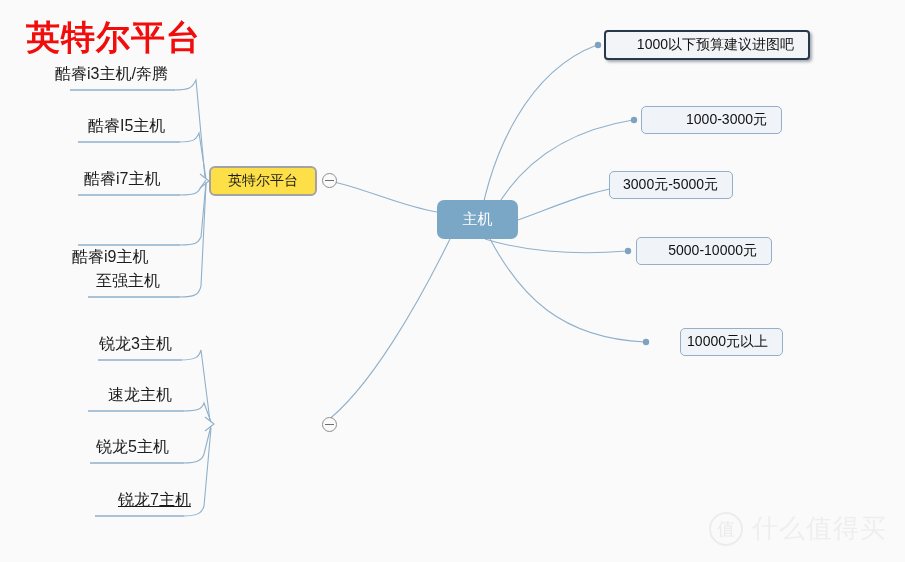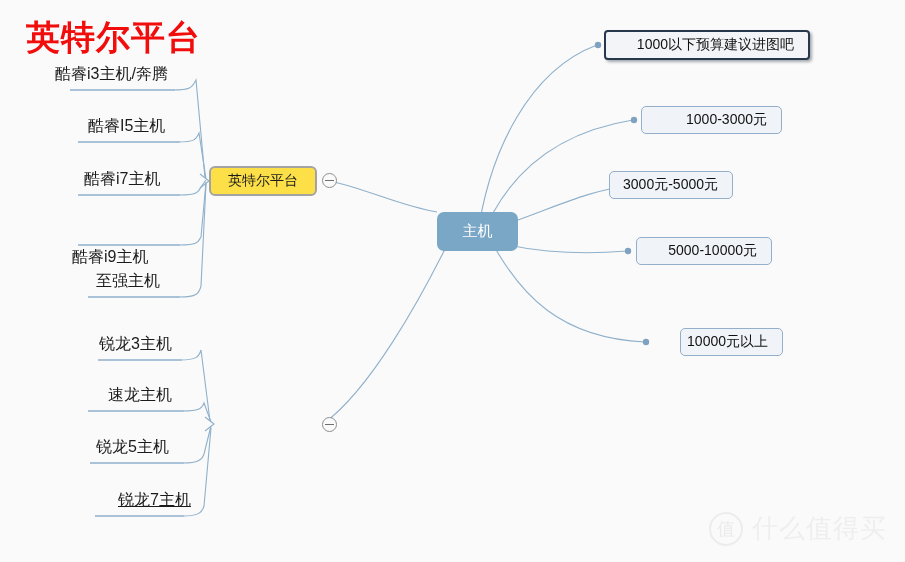--- a/index.html
+++ b/index.html
@@ -167,21 +167,21 @@
     </g>
 
     <g fill="none" stroke="#8fb0cb" stroke-width="1.1">
       <path d="M200,174 L209,181 L200,188"></path>
       <path d="M205,417 L214,424 L205,431"></path>
     </g>
   </svg>
 
   <div class="title">英特尔平台</div>
 
-  <div class="node-root" style="left:437px;top:200px;width:81px;height:39px;margin-top:12px;">
+  <div class="node-root" style="left:437px;top:200px;width:81px;height:39px;">
     <span>主机</span>
   </div>
 
   <div class="node-box" style="left:209px;top:166px;width:108px;height:30px;">
     <span>英特尔平台</span>
   </div>
   <div class="collapse-toggle" style="left:322px;top:173px;"></div>
 
   <div class="leaf-text" style="left:55px;top:85px;">酷睿i3主机/奔腾</div>
   <div class="leaf-text" style="left:88px;top:137px;">酷睿I5主机</div>

